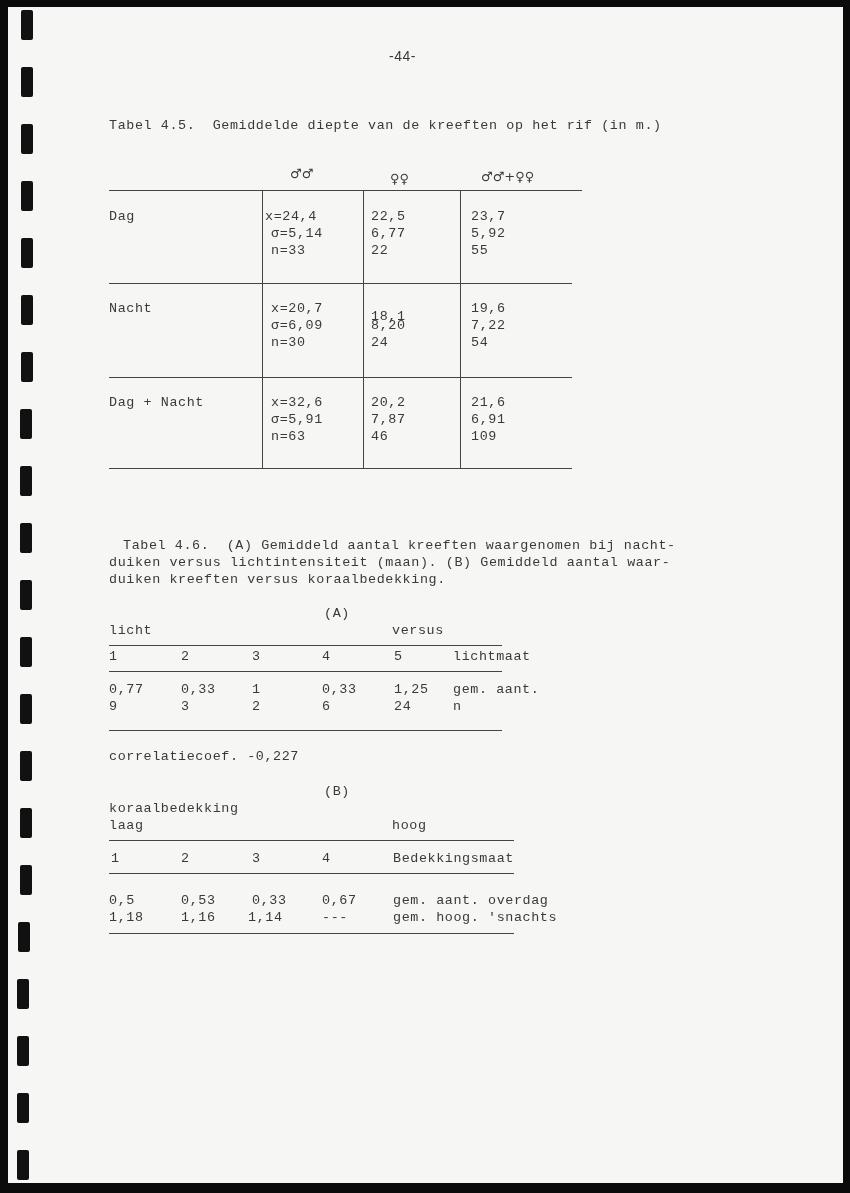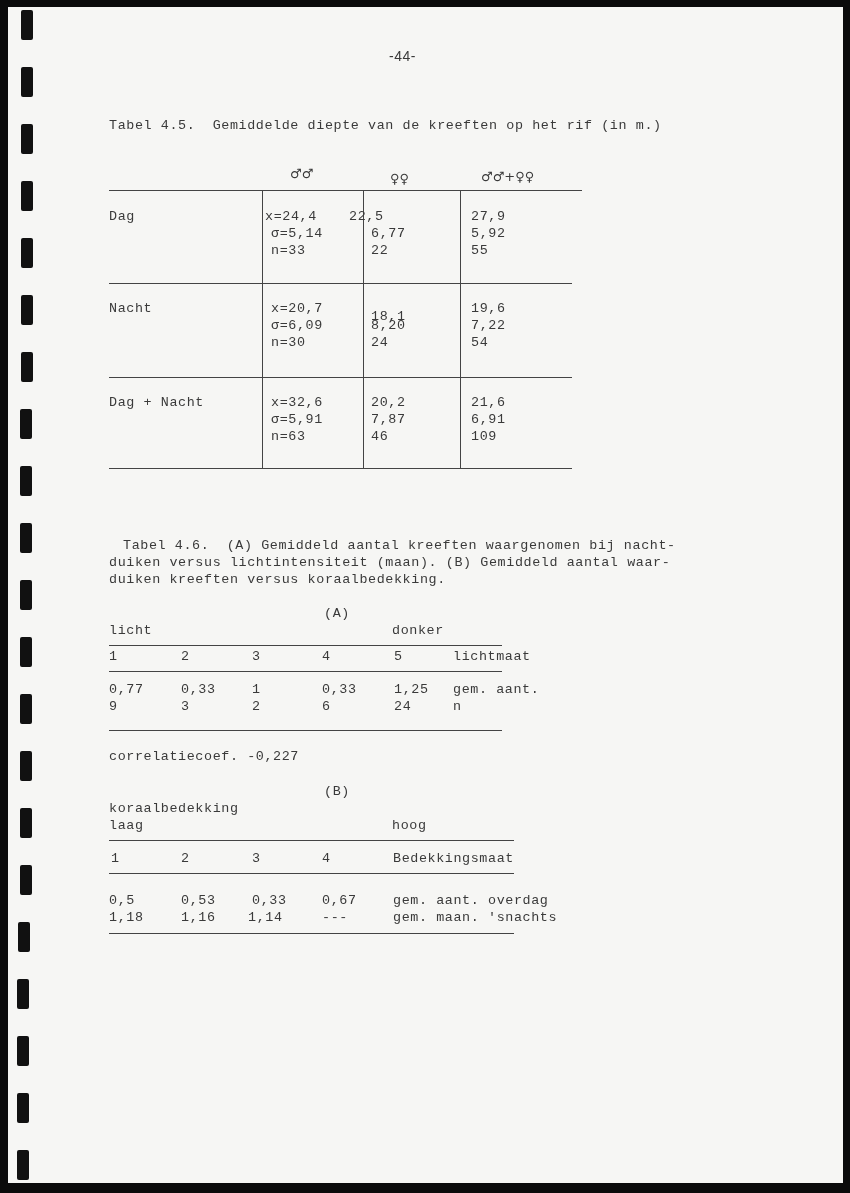--- a/index.html
+++ b/index.html
@@ -55,24 +55,24 @@
 <div class="hl" style="left:109px;top:468px;width:463px"></div>
 <div class="vl" style="left:262px;top:191px;height:278px"></div>
 <div class="vl" style="left:363px;top:191px;height:278px"></div>
 <div class="vl" style="left:460px;top:191px;height:278px"></div>
 
 <div>
   <div class="t" style="left:109px;top:208px">Dag</div>
   <div class="t" style="left:265px;top:208px">x=24,4</div>
   <div class="t" style="left:271px;top:225px">σ=5,14</div>
   <div class="t" style="left:271px;top:242px">n=33</div>
-  <div class="t" style="left:349px;top:208px">22,5</div>
+  <div class="t" style="left:371px;top:208px">22,5</div>
   <div class="t" style="left:371px;top:225px">6,77</div>
   <div class="t" style="left:371px;top:242px">22</div>
-  <div class="t" style="left:471px;top:208px">27,9</div>
+  <div class="t" style="left:471px;top:208px">23,7</div>
   <div class="t" style="left:471px;top:225px">5,92</div>
   <div class="t" style="left:471px;top:242px">55</div>
 </div>
 
 <div>
   <div class="t" style="left:109px;top:300px">Nacht</div>
   <div class="t" style="left:271px;top:300px">x=20,7</div>
   <div class="t" style="left:271px;top:317px">σ=6,09</div>
   <div class="t" style="left:271px;top:334px">n=30</div>
   <div class="t" style="left:371px;top:308px">18,1</div>
@@ -95,21 +95,21 @@
   <div class="t" style="left:471px;top:411px">6,91</div>
   <div class="t" style="left:471px;top:428px">109</div>
 </div>
 
 <div class="t" style="left:123px;top:537px">Tabel 4.6.  (A) Gemiddeld aantal kreeften waargenomen bij nacht-</div>
 <div class="t" style="left:109px;top:554px">duiken versus lichtintensiteit (maan). (B) Gemiddeld aantal waar-</div>
 <div class="t" style="left:109px;top:571px">duiken kreeften versus koraalbedekking.</div>
 
 <div class="t" style="left:324px;top:605px">(A)</div>
 <div class="t" style="left:109px;top:622px">licht</div>
-<div class="t" style="left:392px;top:622px">donker</div>
+<div class="t" style="left:392px;top:622px">versus</div>
 <div class="hl" style="left:109px;top:645px;width:393px"></div>
 <div>
   <div class="t" style="left:109px;top:648px">1</div>
   <div class="t" style="left:181px;top:648px">2</div>
   <div class="t" style="left:252px;top:648px">3</div>
   <div class="t" style="left:322px;top:648px">4</div>
   <div class="t" style="left:394px;top:648px">5</div>
   <div class="t" style="left:453px;top:648px">lichtmaat</div>
 </div>
 <div class="hl" style="left:109px;top:671px;width:393px"></div>
@@ -150,15 +150,15 @@
   <div class="t" style="left:181px;top:892px">0,53</div>
   <div class="t" style="left:252px;top:892px">0,33</div>
   <div class="t" style="left:322px;top:892px">0,67</div>
   <div class="t" style="left:393px;top:892px">gem. aant. overdag</div>
 </div>
 <div>
   <div class="t" style="left:109px;top:909px">1,18</div>
   <div class="t" style="left:181px;top:909px">1,16</div>
   <div class="t" style="left:248px;top:909px">1,14</div>
   <div class="t" style="left:322px;top:909px">---</div>
-  <div class="t" style="left:393px;top:909px">gem. maan. 'snachts</div>
+  <div class="t" style="left:393px;top:909px">gem. hoog. 'snachts</div>
 </div>
 <div class="hl" style="left:109px;top:933px;width:405px"></div>
 
 </body></html>

